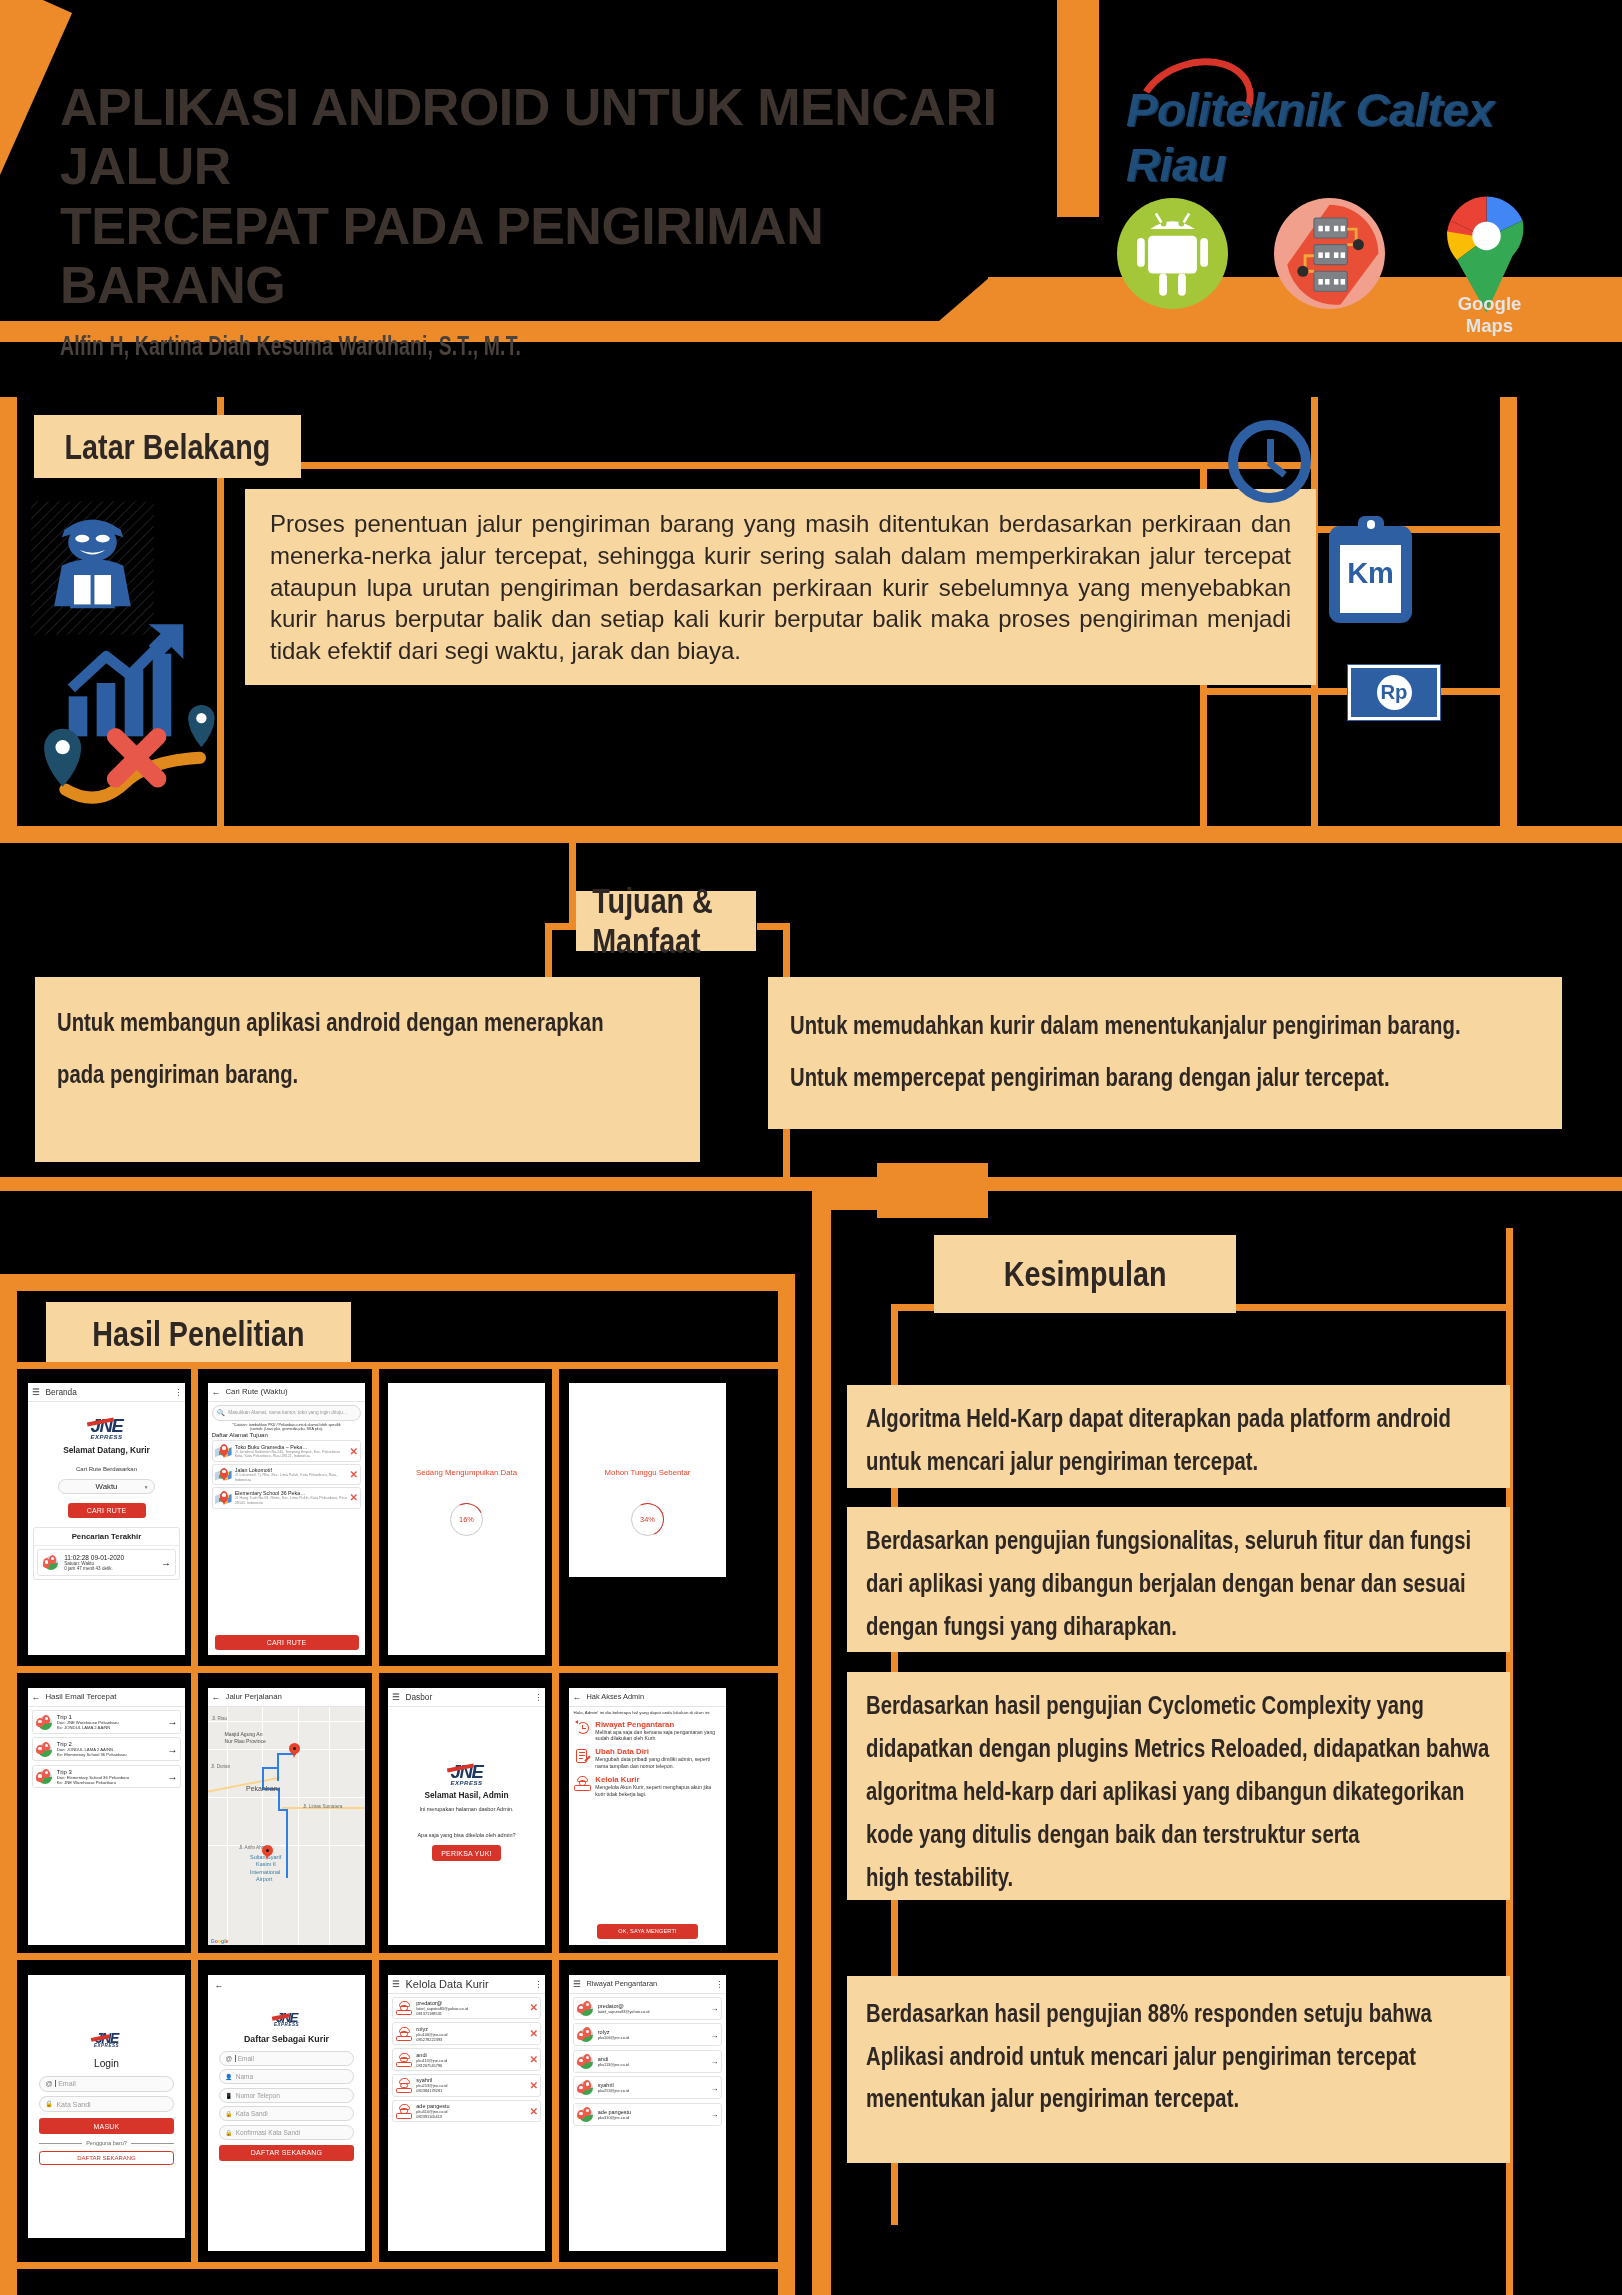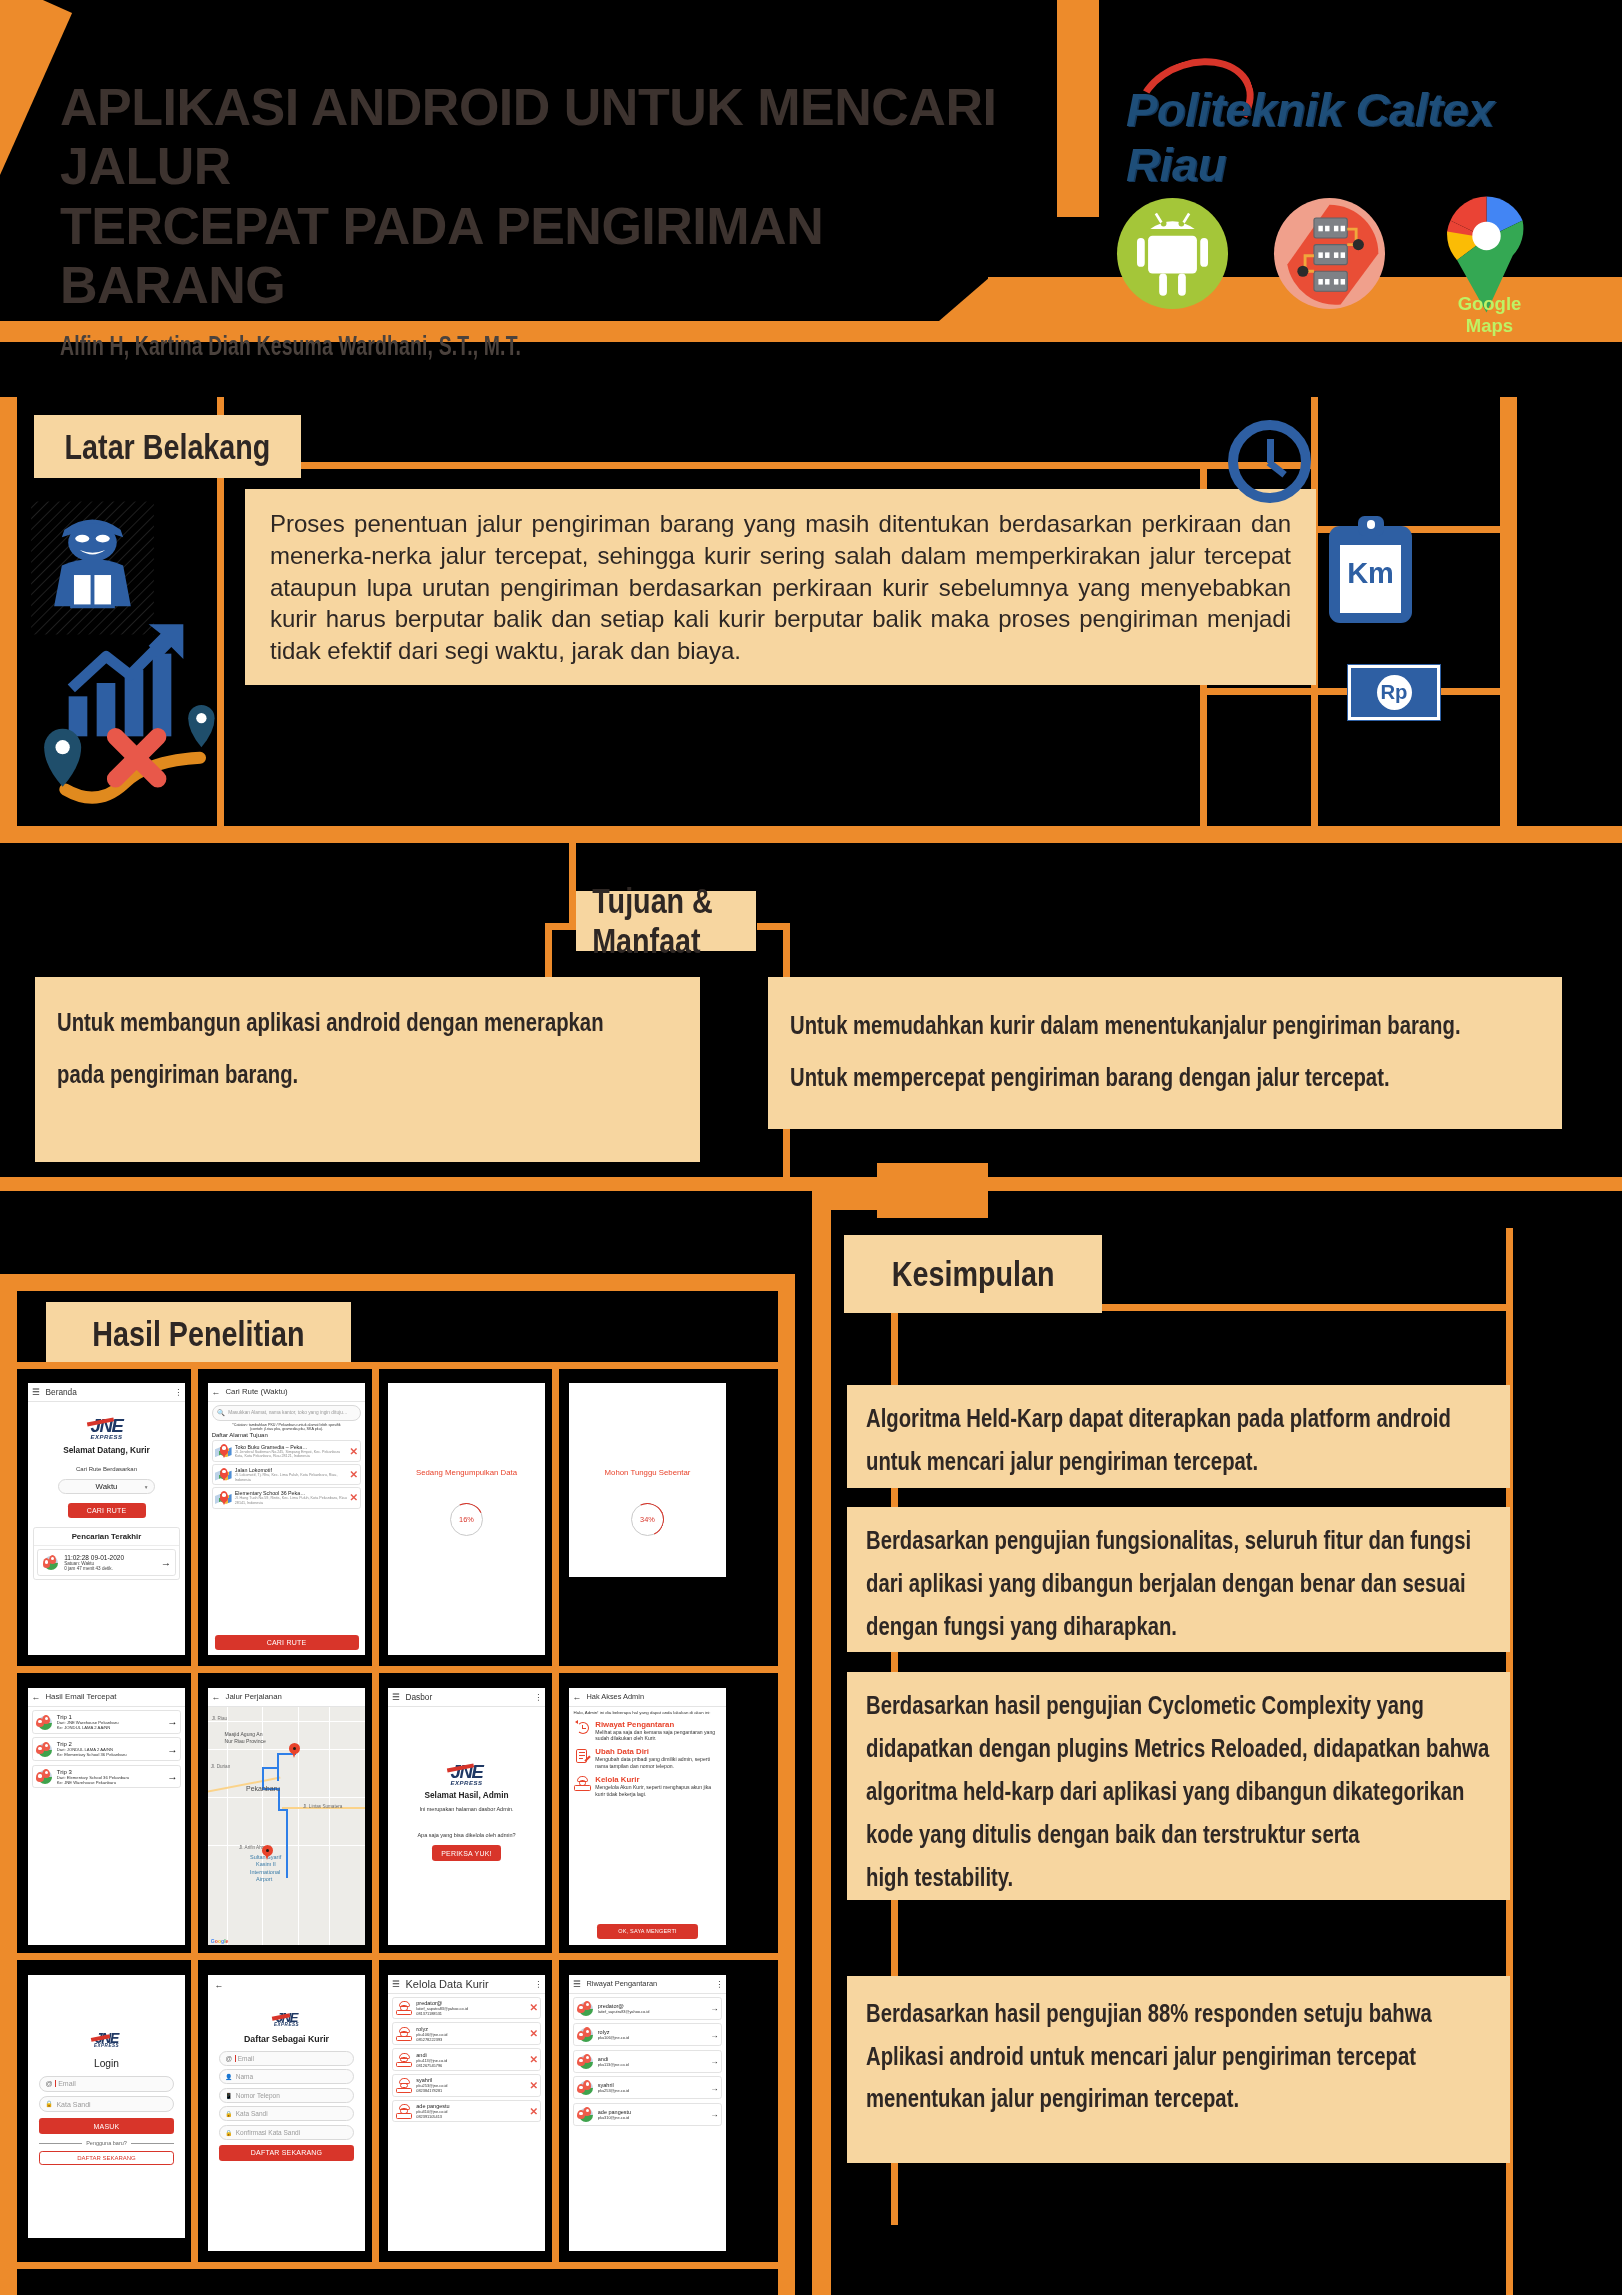--- a/index.html
+++ b/index.html
@@ -24,21 +24,21 @@
 
   #pcr{position:absolute;left:1126px;top:60px;width:471px;height:92px;}
   #pcr .swoosh{position:absolute;left:9.2px;top:0px;width:120px;height:88px;border:7.4px solid transparent;border-top-color:#D8352A;border-right-color:#D8352A;border-radius:50%;transform:rotate(-18deg);}
   #pcr .txt{position:absolute;left:0;top:22px;width:471px;font-size:47px;font-weight:bold;font-style:italic;color:#1E4E79;letter-spacing:-0.5px;text-shadow:1.4px 1.4px 0 #15395c;}
 
   
   .tlogo{position:absolute;}
   #android-logo{left:1117px;top:198px;width:111px;height:111px;border-radius:50%;background:#A4C639;}
   #server-logo{left:1274px;top:198px;width:111px;height:111px;border-radius:50%;background:#F0A08C;overflow:hidden;}
   #gmaps-logo{left:1431px;top:190px;width:111px;height:129px;}
-  #gmaps-cap{position:absolute;left:1436px;top:293px;width:107px;text-align:center;font-size:18.5px;color:#bef264;font-weight:600;}
+  #gmaps-cap{position:absolute;left:1436px;top:293px;width:107px;text-align:center;font-size:18.5px;color:#e5e5e5;font-weight:600;}
 
   
   .chip{position:absolute;background:#F7D6A0;display:flex;align-items:center;justify-content:center;}
   .chip span{font-family:"Liberation Sans Narrow","Liberation Sans",sans-serif;font-weight:bold;font-size:35px;color:#2E2724;transform:scaleX(.82);}
 
   
   .bgbox{position:absolute;background:#F7D6A0;color:#2E2724;}
   .bgbox p{font-size:24px;line-height:1.32;text-align:justify;}
   .narrow{font-family:"Liberation Sans Narrow","Liberation Sans",sans-serif;}
   .narrow p{font-size:26px;line-height:2.0;}
@@ -774,21 +774,21 @@
     </div>
   </div>
 
   <div class="bar" style="left:877px;top:1163px;width:111px;height:55px;"></div>
   <div class="bar" style="left:812px;top:1191px;width:19.4px;height:1105px;"></div>
   <div class="bar" style="left:812px;top:1191px;width:175px;height:19.4px;"></div>
   <div class="bar" style="left:1506px;top:1228px;width:6.5px;height:1068px;"></div>
   <div class="bar" style="left:891px;top:1304px;width:621px;height:6.5px;"></div>
   <div class="bar" style="left:891px;top:1304px;width:6.5px;height:921px;"></div>
 
-  <div class="chip" style="left:844px;top:1235px;width:258px;height:78px;">
+  <div class="chip" style="left:934px;top:1235px;width:302px;height:78px;">
     <span>Kesimpulan</span>
   </div>
 
   <div class="bgbox narrow" style="left:847px;top:1385px;width:663px;height:103px;padding:12px 19.4px;">
     <p style="line-height:1.65;"><span>Algoritma Held-Karp dapat diterapkan pada platform android</span></p>
     <p style="line-height:1.65;"><span>untuk mencari jalur pengiriman tercepat.</span></p>
   </div>
 
   <div class="bgbox narrow" style="left:847px;top:1507px;width:663px;height:145px;padding:12px 19.4px;">
     <p style="line-height:1.65;"><span>Berdasarkan pengujian fungsionalitas, seluruh fitur dan fungsi</span></p>

